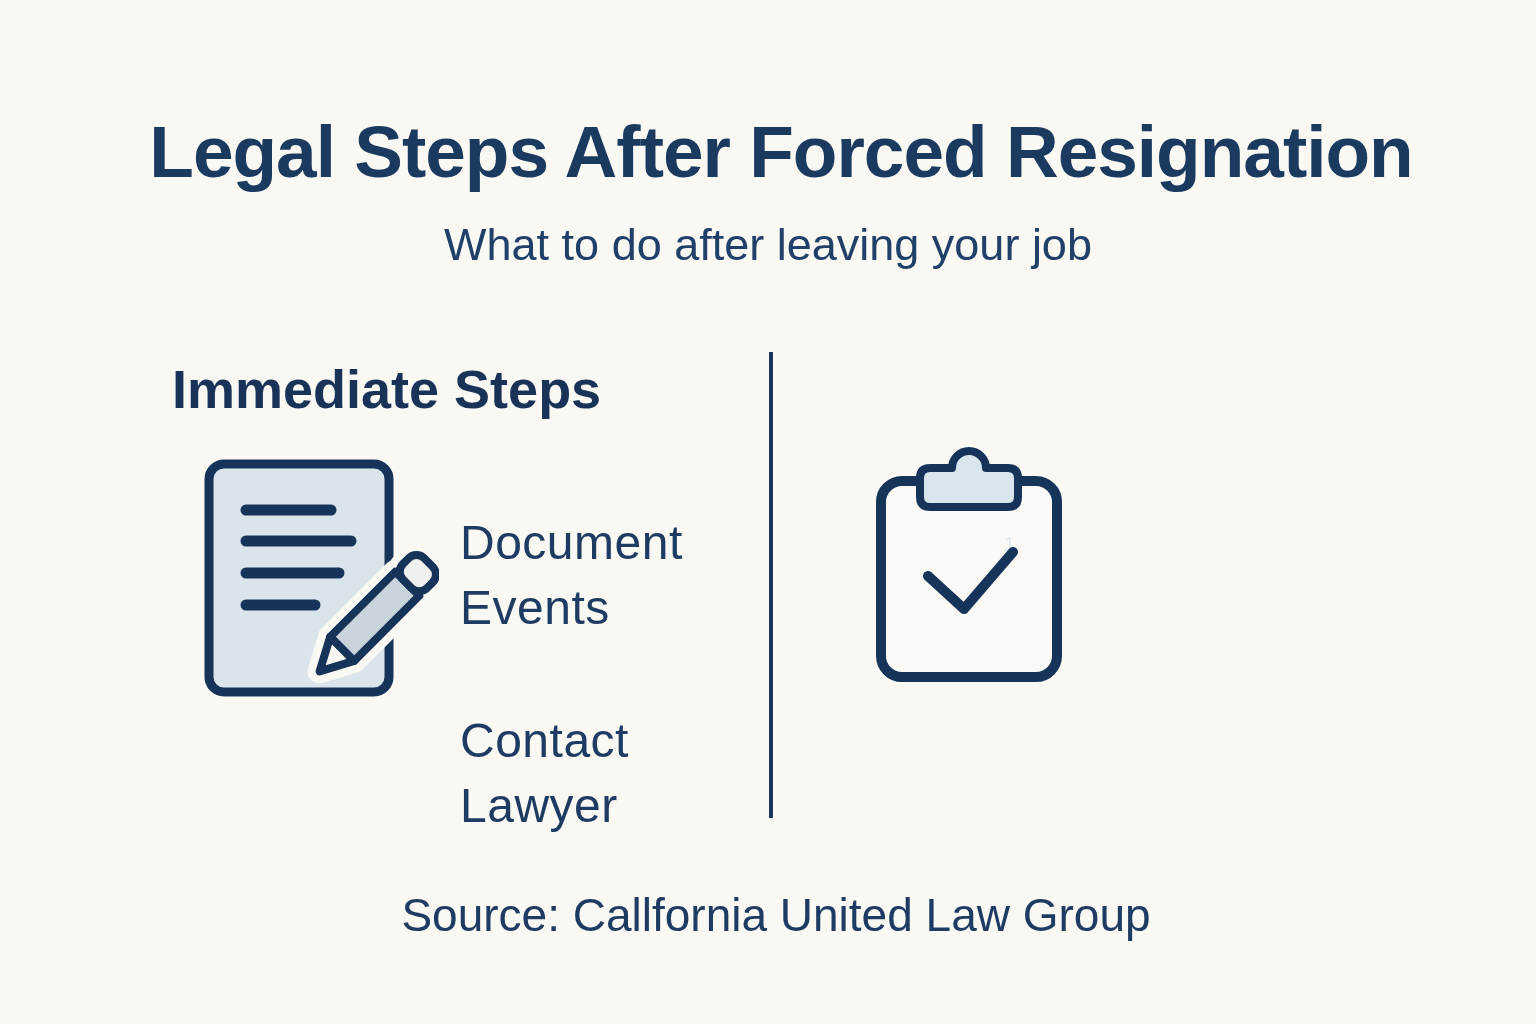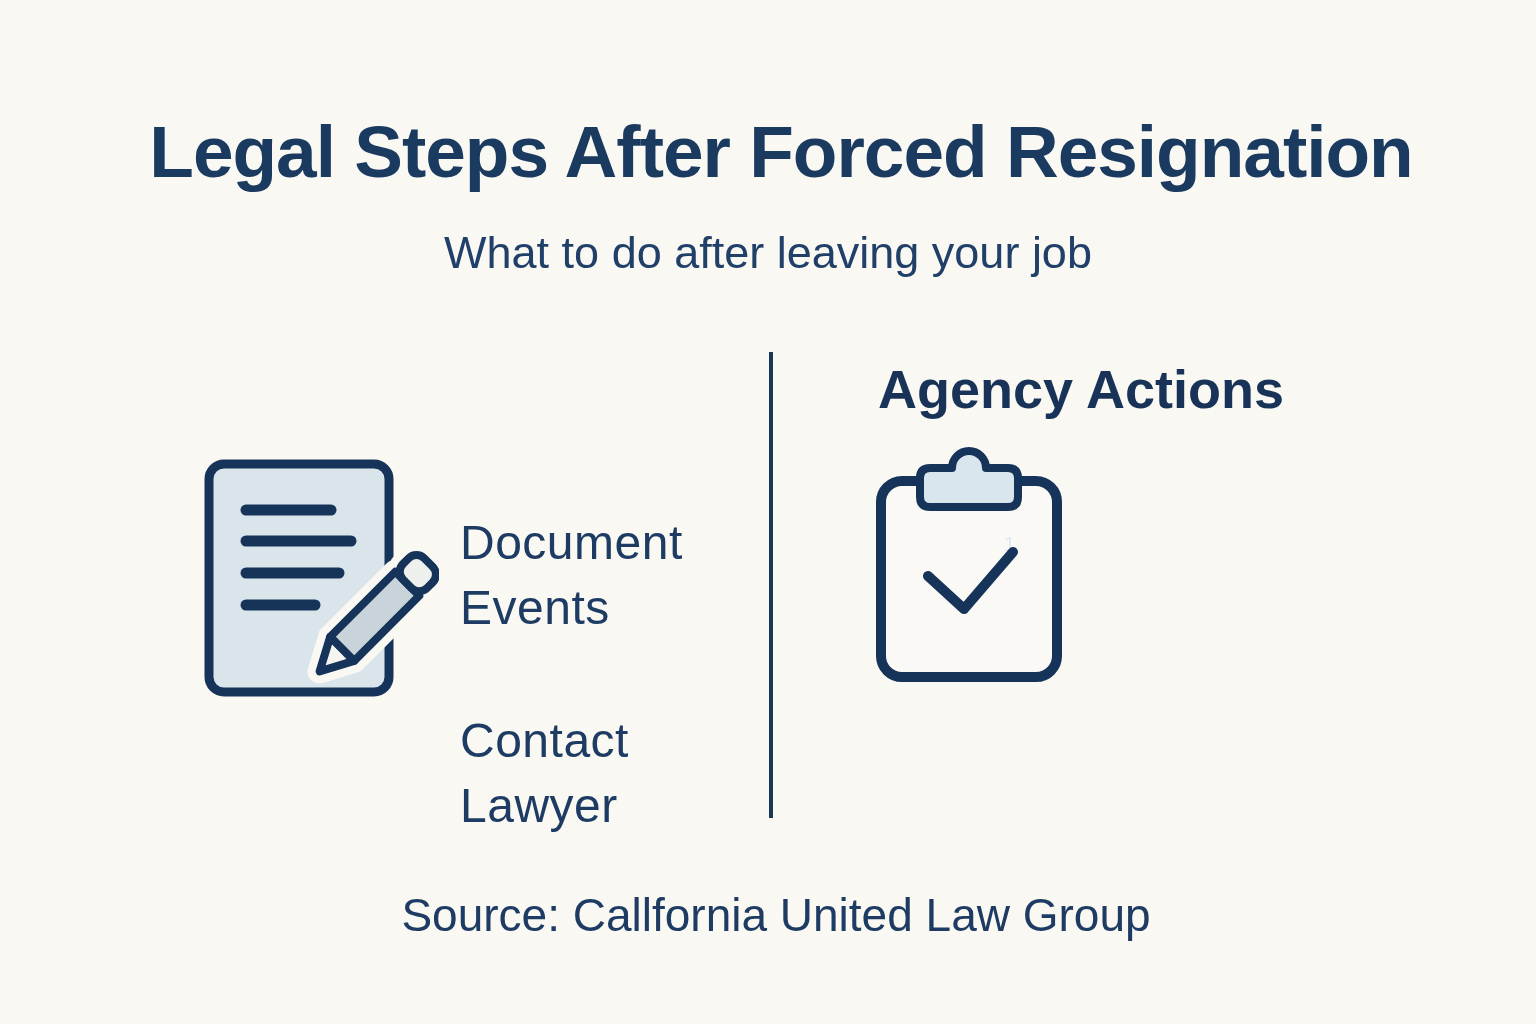--- a/index.html
+++ b/index.html
@@ -23,21 +23,20 @@
     color: #1b3a60;
     padding-left: 26px;
   }
   .subtitle {
     position: absolute;
     top: 219px; left: 0; width: 1536px;
     text-align: center;
     font-size: 45px;
     font-weight: 400;
     color: #20406a;
-    margin-top: 8px;
   }
   .divider {
     position: absolute;
     left: 769px; top: 352px;
     width: 4px; height: 466px;
     background: #1a3658;
   }
   .col-heading {
     position: absolute;
     font-size: 54px;
@@ -75,20 +74,21 @@
 </head>
 <body>
 
 <div class="canvas">
 
   <div class="title">Legal Steps After Forced Resignation</div>
   <div class="subtitle">What to do after leaving your job</div>
 
   <div class="divider"></div>
 
+  <div class="col-heading heading-left">Immediate Steps</div>
 
   <div class="icon-wrap icon-doc">
     <svg width="236" height="246" viewBox="0 0 236 246" aria-hidden="true">
 
       <rect x="6" y="6" width="180" height="228" rx="15" fill="#dae5eb" stroke="#16345a" stroke-width="9"></rect>
 
       <g stroke="#16345a" stroke-width="11" stroke-linecap="round">
         <line x1="43" y1="52" x2="128" y2="52"></line>
         <line x1="43" y1="83" x2="148" y2="83"></line>
         <line x1="43" y1="115" x2="136" y2="115"></line>
@@ -105,21 +105,20 @@
         <polygon points="0,2 -17,-30 17,-30" fill="#f5f4ef"></polygon>
         <rect x="-17" y="-122" width="34" height="92" fill="#c9d3da"></rect>
         <rect x="-17" y="-152" width="34" height="30" rx="11" fill="#eef0ee"></rect>
       </g>
     </svg>
   </div>
 
   <div class="item item-left item-row2">Contact Lawyer</div>
   <div class="item item-left item-row1">Document Events</div>
 
-  <div class="col-heading heading-right">Agency Actions</div>
 
   <div class="icon-wrap icon-clip">
     <svg width="192" height="242" viewBox="0 0 192 242" aria-hidden="true">
 
       <rect x="8" y="38" width="176" height="196" rx="21" fill="#fbf9f5" stroke="#16345a" stroke-width="10"></rect>
 
       <path d="M 79 25 a 17 17 0 0 1 34 0 h 22 q 10 0 10 10 v 19 q 0 10 -10 10 h -78 q -10 0 -10 -10 v -19 q 0 -10 10 -10 h 22 z" fill="#d9e6ee" stroke="#16345a" stroke-width="8" stroke-linejoin="round"></path>
 
       <text x="131" y="108" font-size="20" fill="#dfe9f1" font-family="Liberation Sans, sans-serif">1</text>
 

